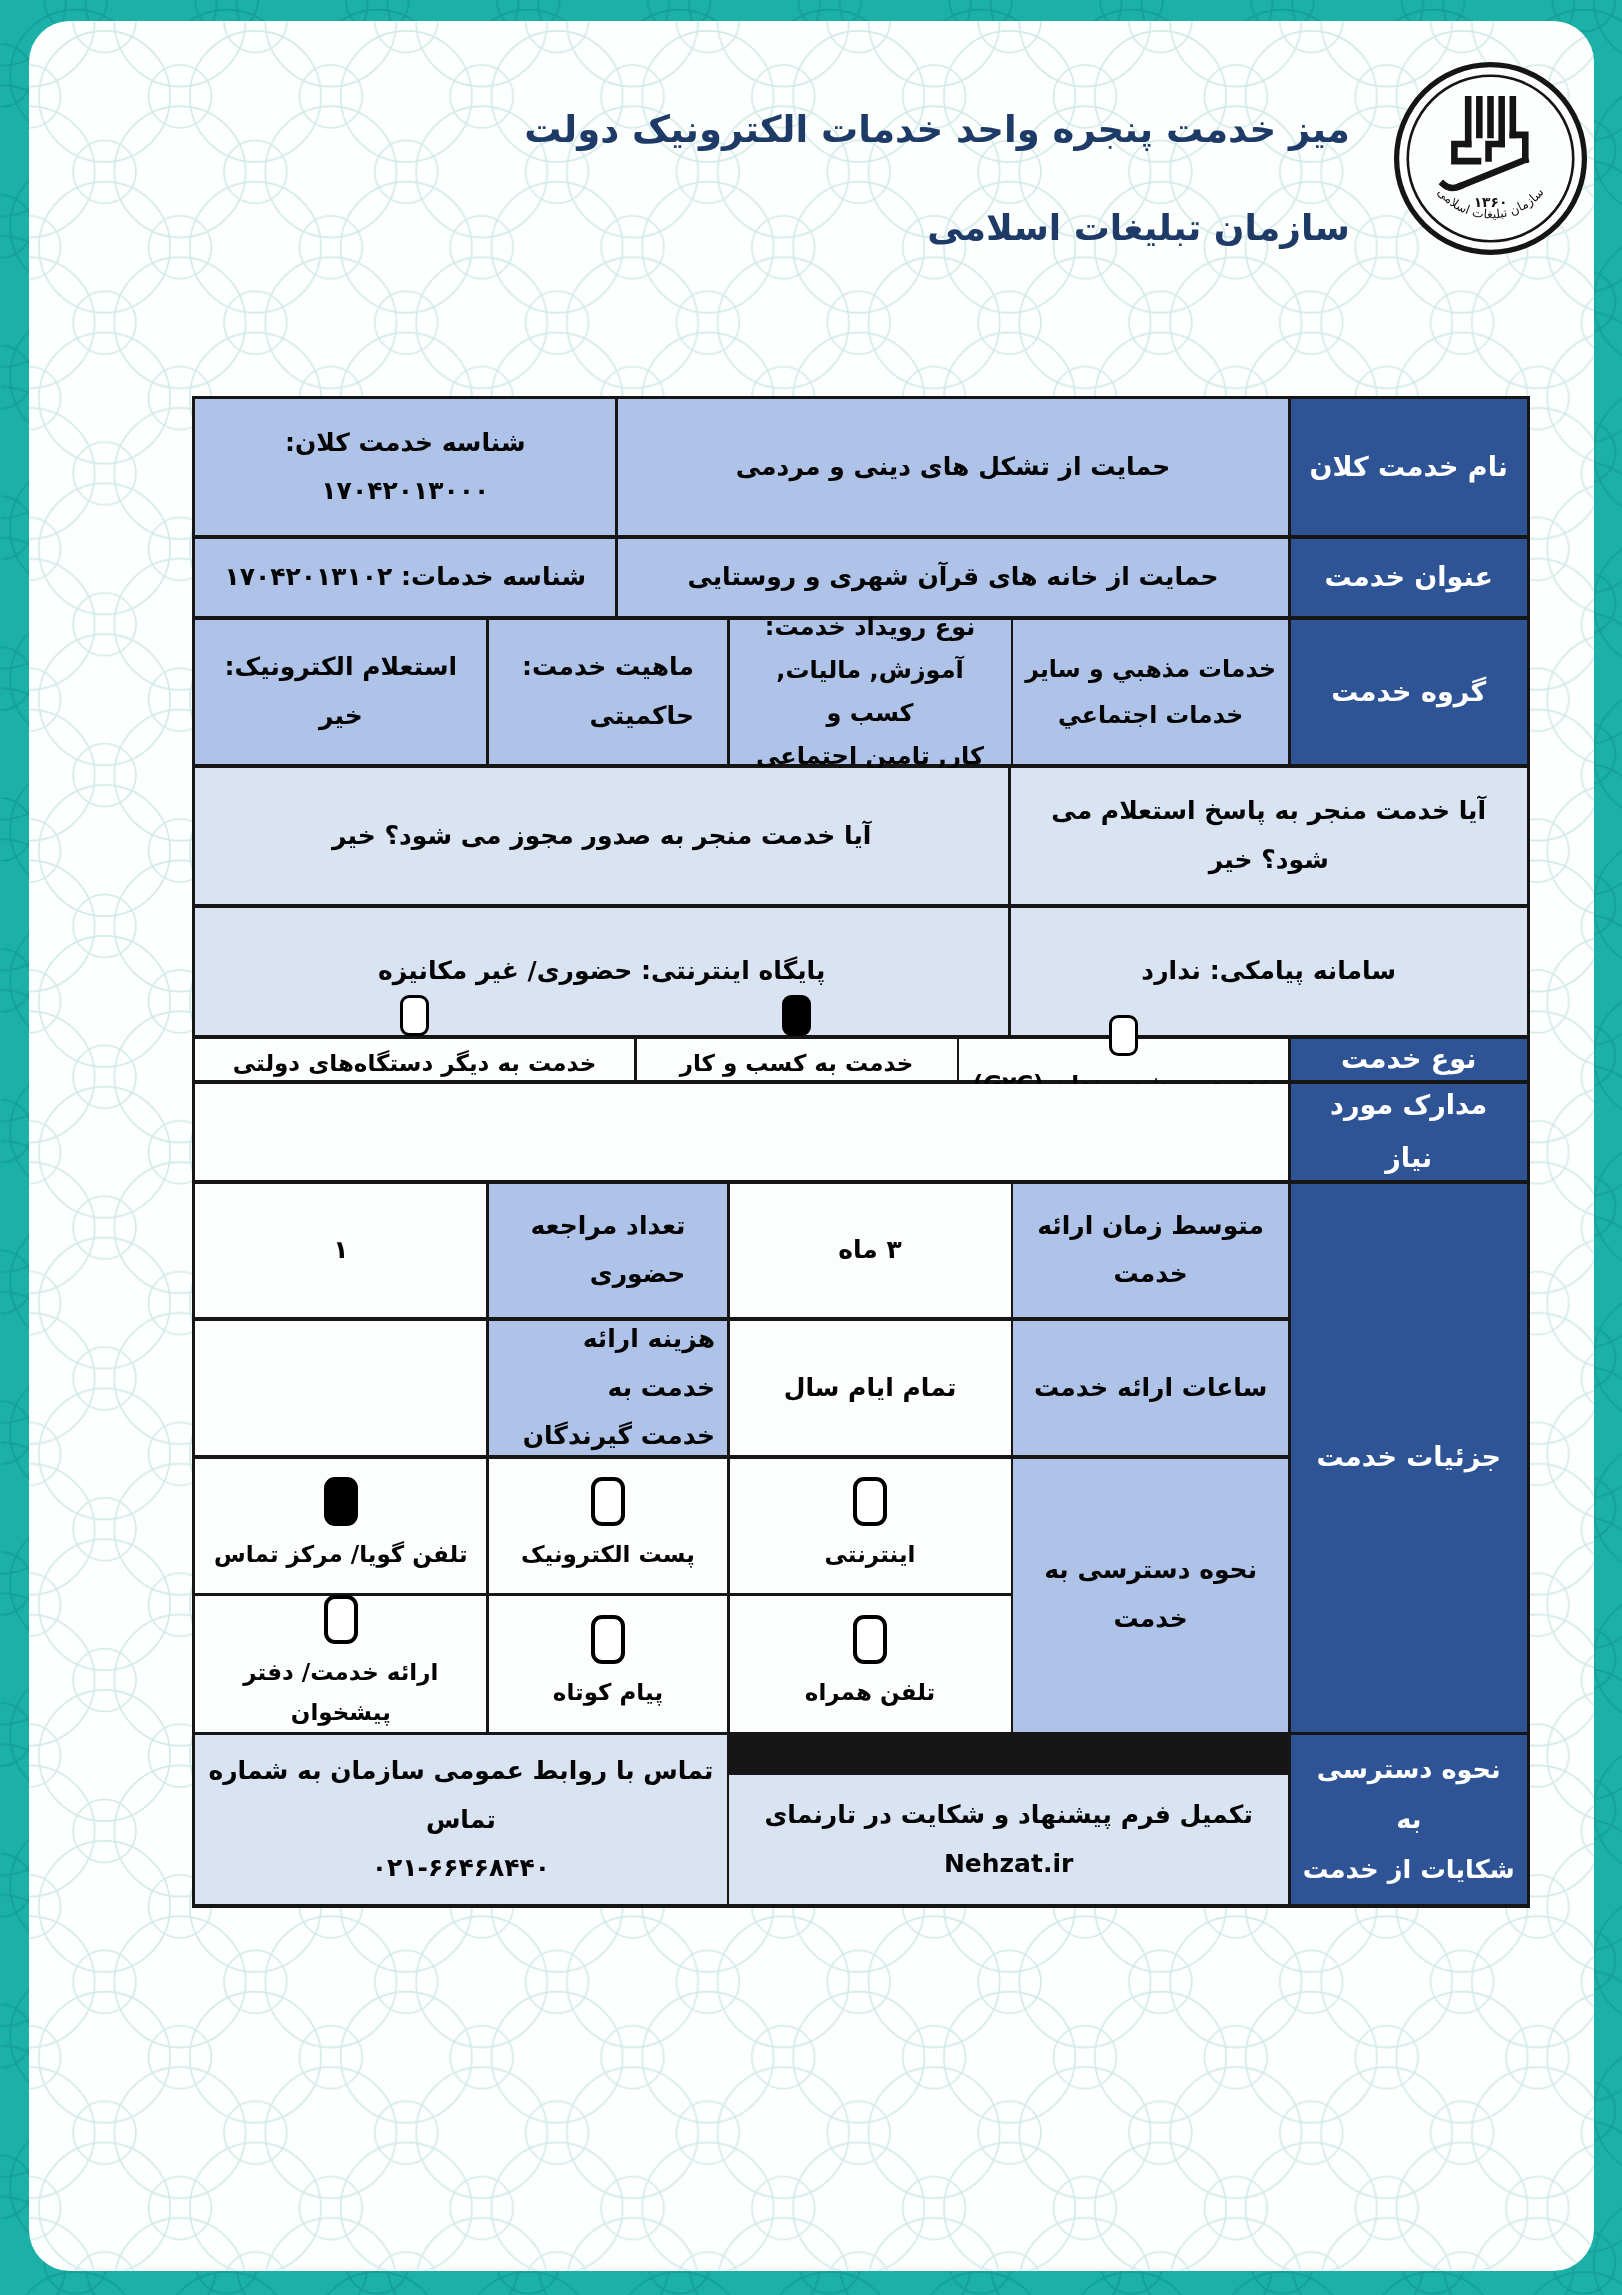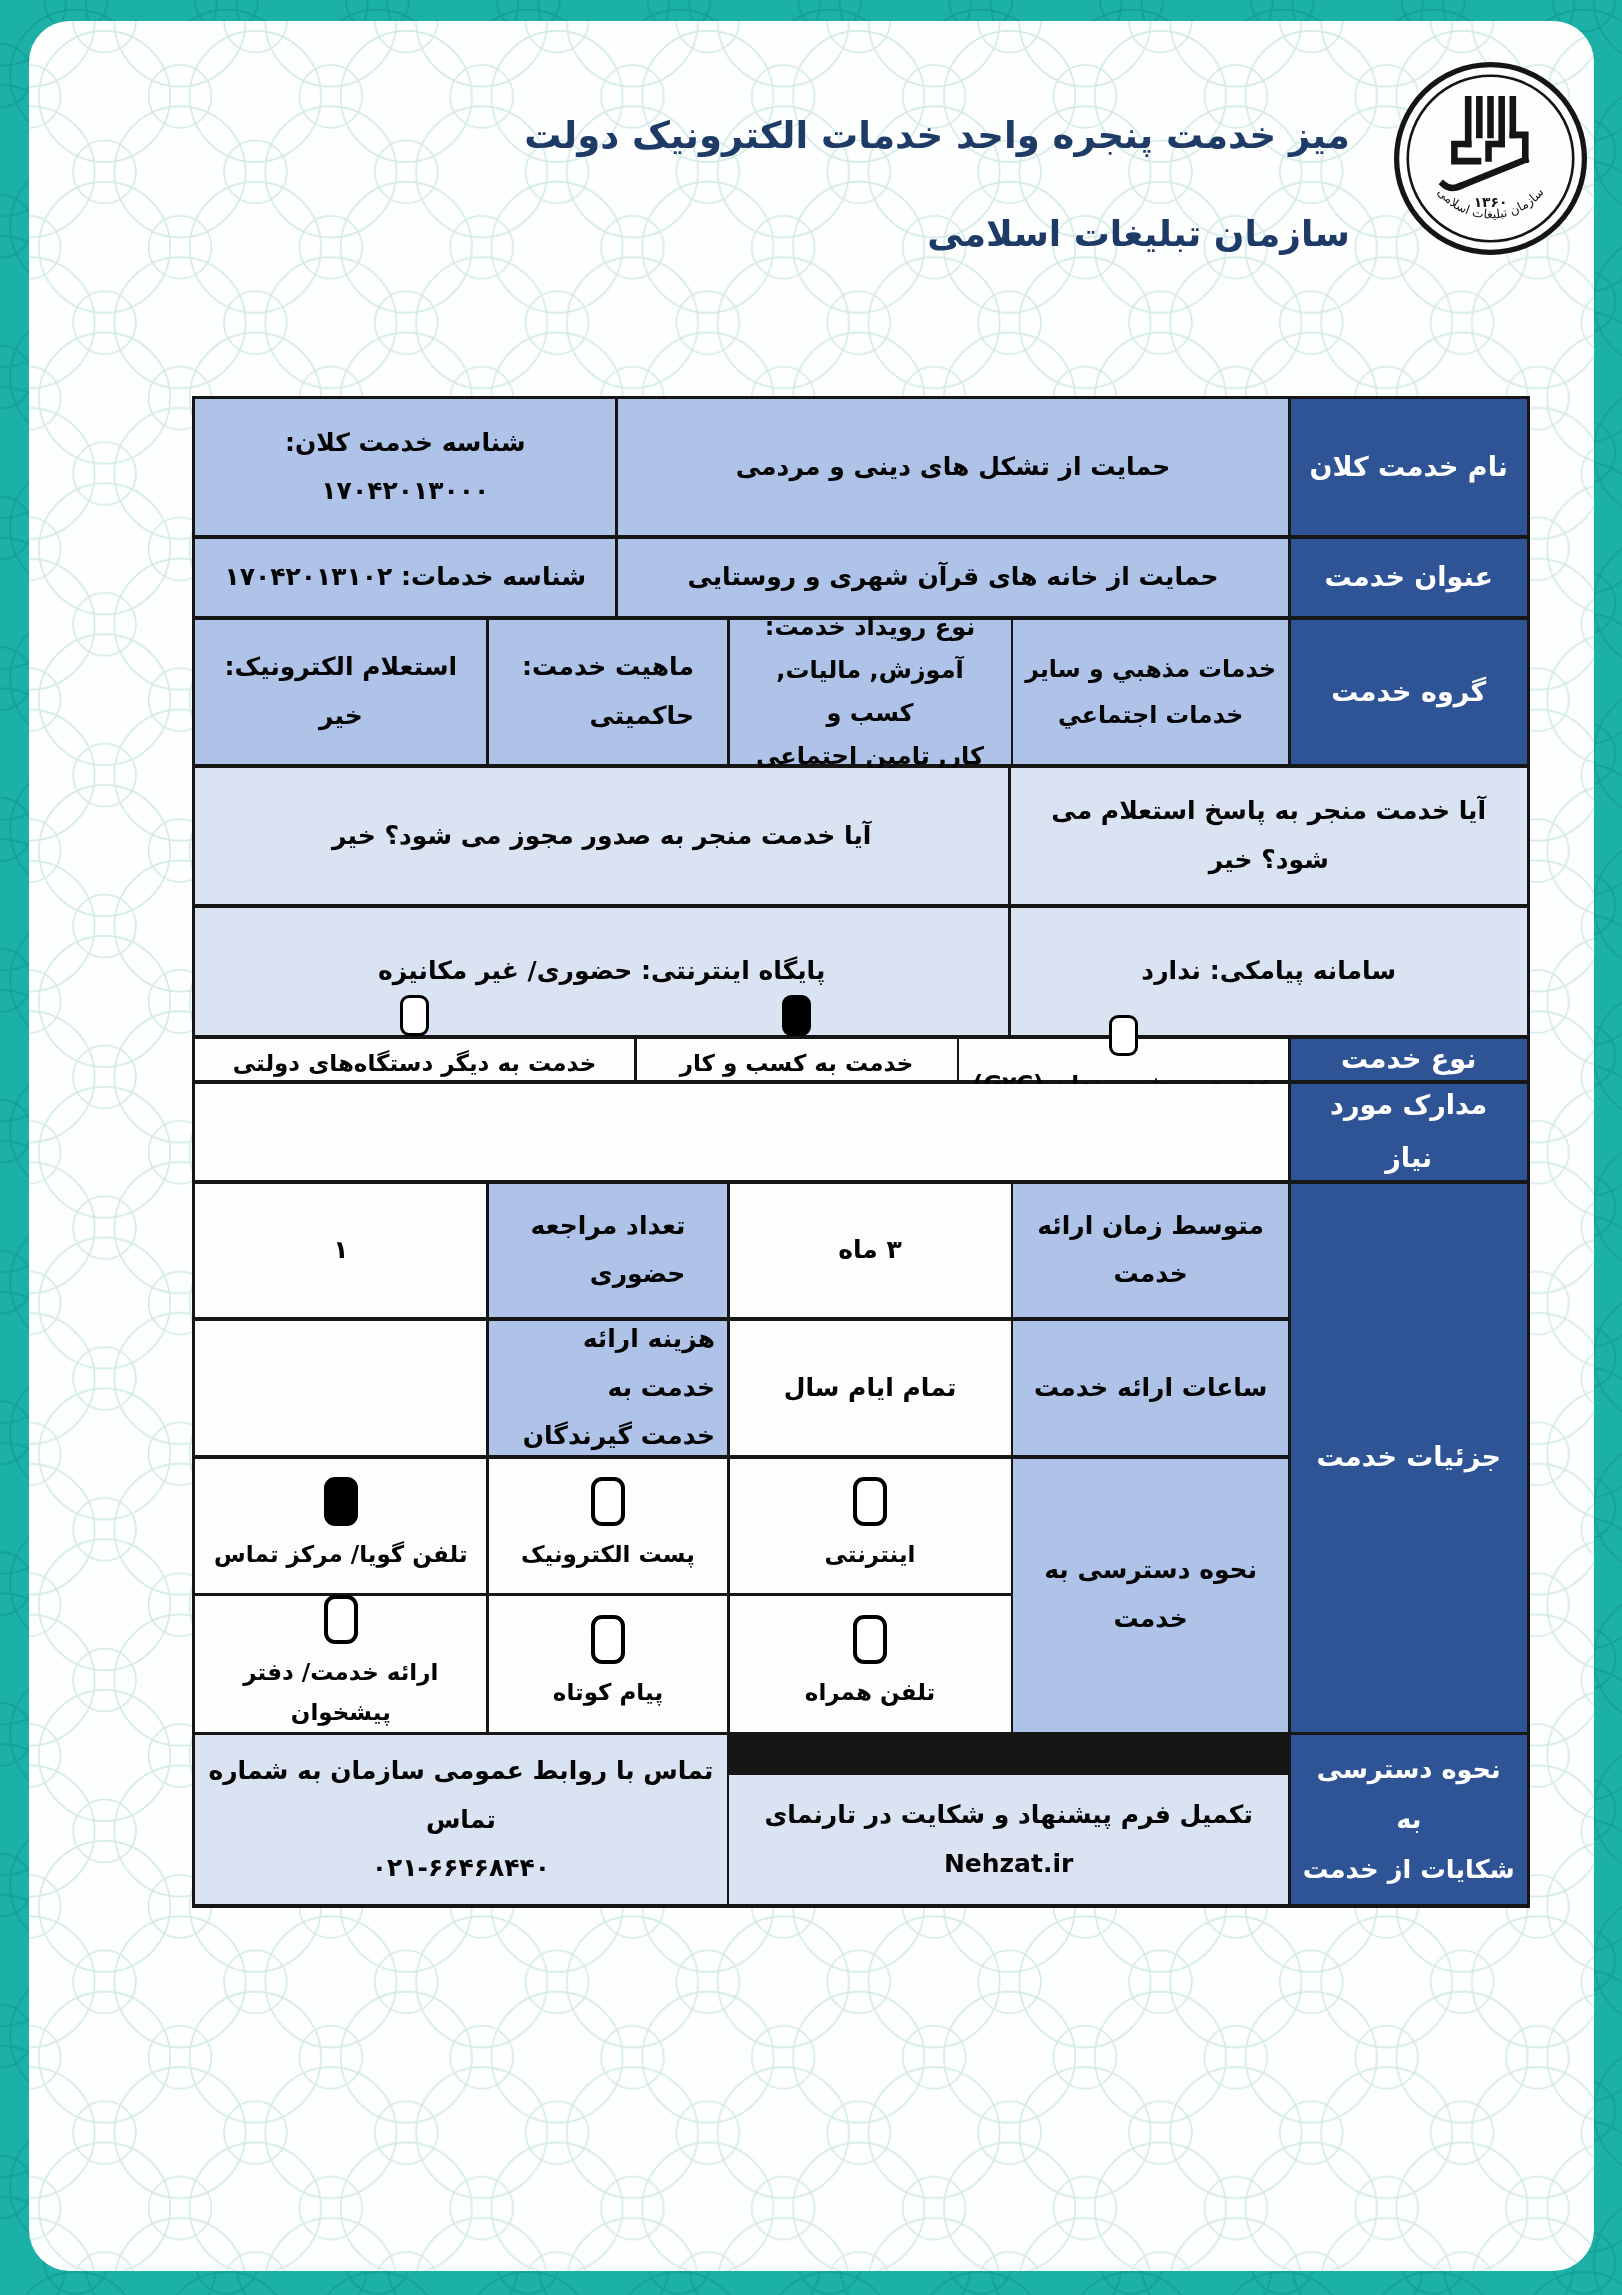--- a/index.html
+++ b/index.html
@@ -15,21 +15,21 @@
     left:29px; right:29px; top:21px; bottom:24px;
     background:#FDFEFE;
     border-radius:41px;
     overflow:hidden;
     direction:rtl;
   }
   .panel-pattern{position:absolute;inset:0;}
   
   .org-title{
     position:absolute;
-    top:93px;
+    top:87px;
     right:244px;
     text-align:right;
     direction:rtl;
     color:#1E3A66;
     font-weight:700;
   }
   .org-title .l1{font-size:37px;line-height:1.2;}
   .org-title .l2{font-size:36px;line-height:1.2;margin-top:54px;}
   .logo{position:absolute;top:39px;right:5.2px;width:197px;height:197px;}
   

